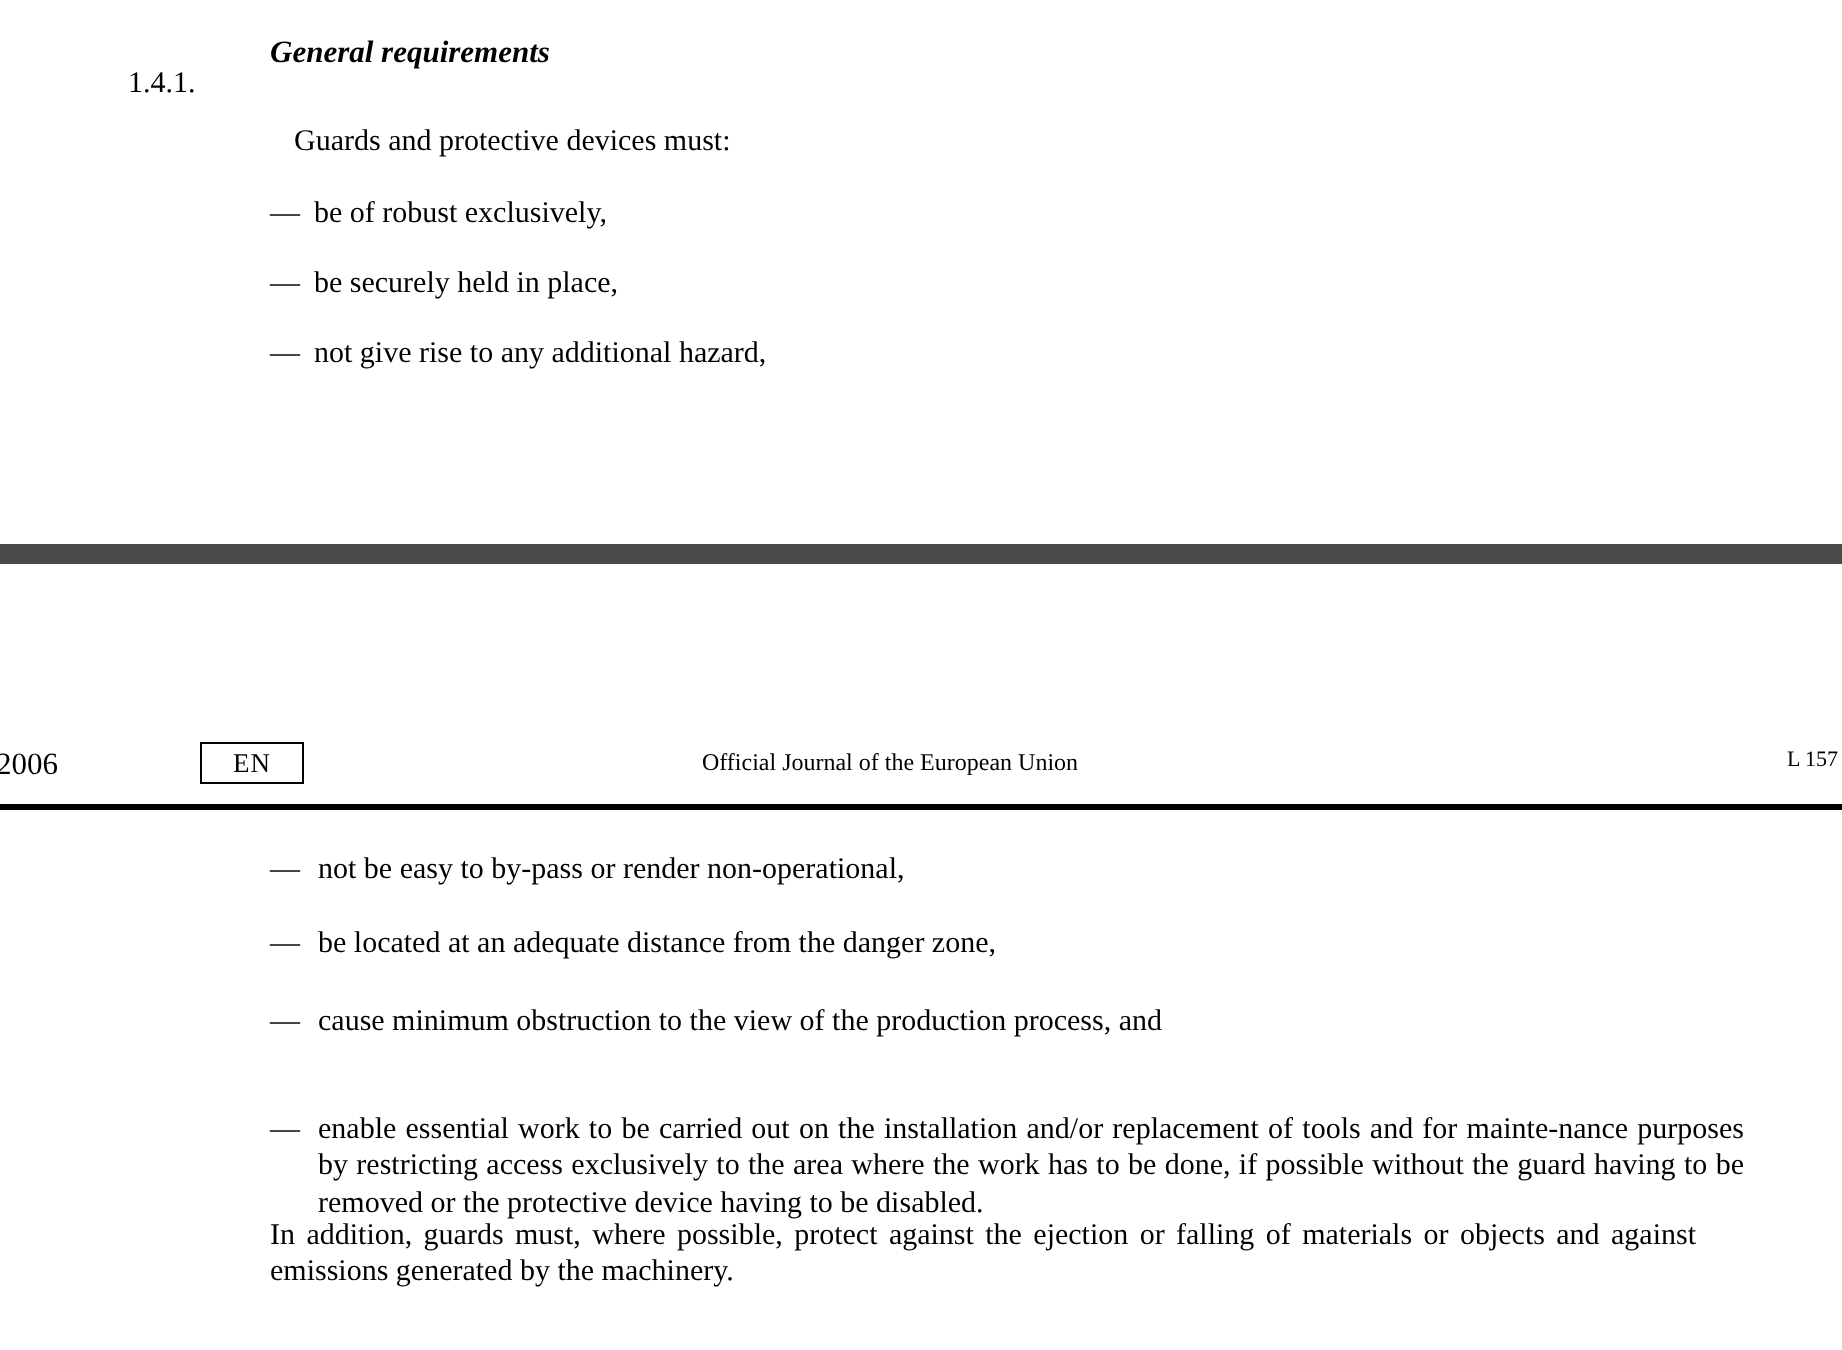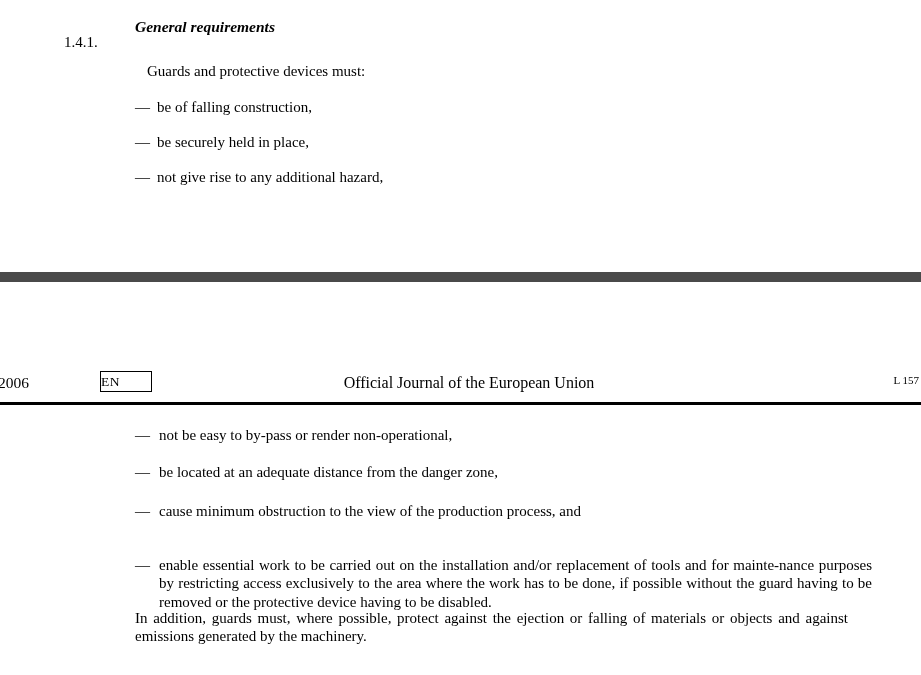--- a/index.html
+++ b/index.html
@@ -110,34 +110,33 @@
     font-size: 15.5px;
   }
 
   .lang-box {
     position: absolute;
     left: 100px;
     top: 5px;
     width: 50px;
     height: 19px;
     border: 1.2px solid #000;
-    text-align: left;
+    text-align: center;
     font-size: 13.5px;
     line-height: 19px;
     letter-spacing: 0.5px;
   }
 
   .header-title {
     position: absolute;
     left: 0;
     top: 8px;
     width: 890px;
     text-align: center;
-    font-size: 16px;
-    margin-left: 24px;
+    font-size: 12px;
   }
 
   .header-ref {
     position: absolute;
     right: 2px;
     top: 8px;
     font-size: 11px;
   }
 
   .header-rule {
@@ -194,21 +193,21 @@
   <div class="page-top">
 
     <div class="section-row">
       <span class="section-number">1.4.1.</span>
       <span class="section-title">General requirements</span>
     </div>
 
     <div class="body-text" style="top: 62px;">Guards and protective devices must:</div>
 
     <div class="dash-item" style="top: 98px;">
-      <span class="dash">—</span><span>be of falling construction,</span>
+      <span class="dash">—</span><span>be of robust exclusively,</span>
     </div>
 
     <div class="dash-item" style="top: 133px;">
       <span class="dash">—</span><span>be securely held in place,</span>
     </div>
 
     <div class="dash-item" style="top: 168px;">
       <span class="dash">—</span><span>not give rise to any additional hazard,</span>
     </div>
 

